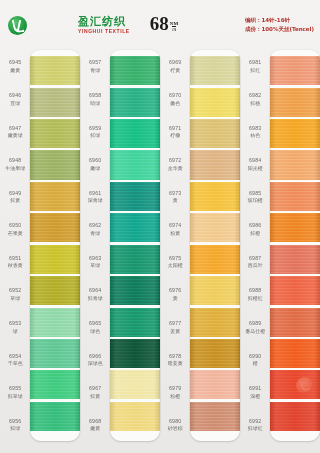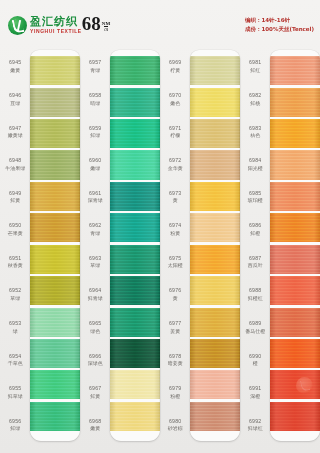--- a/index.html
+++ b/index.html
@@ -27,30 +27,30 @@
   }
   .logo-mark:before{
     content:"";position:absolute;left:5px;top:3px;width:8px;height:12px;
     border-left:2px solid #fff;border-bottom:2px solid #fff;
     border-radius:0 0 0 7px;transform:rotate(-12deg);
   }
   .logo-mark:after{
     content:"";position:absolute;left:10px;top:4px;width:2px;height:11px;
     background:#fff;transform:rotate(12deg);
   }
-  .brand-txt{display:flex;flex-direction:column;line-height:1;}
+  .brand-txt{display:flex;flex-direction:column;line-height:1;margin-left:48px;}
   .brand-cn{
     font-size:11px;font-weight:bold;color:#1d8f3f;letter-spacing:1px;
     font-family:"DejaVu Sans",sans-serif;
   }
   .brand-en{
     font-size:5px;font-weight:bold;color:#c3302c;letter-spacing:.6px;margin-top:2px;
   }
   .title{
-    margin-left:0;display:flex;align-items:baseline;color:#1b1b1b;text-align:center;
+    margin-left:20px;display:flex;align-items:baseline;color:#1b1b1b;text-align:center;
   }
   .t-num{font-size:19px;font-weight:bold;font-family:"Liberation Serif",serif;}
   .t-frac{
     display:inline-flex;flex-direction:column;align-items:center;
     font-size:5px;font-weight:bold;line-height:1.05;margin:0 1px;
     font-family:"Liberation Serif",serif;position:relative;top:-5px;
   }
   .t-frac .den{border-top:1px solid #1b1b1b;padding-top:0px;}
   .t-name{
     font-size:17px;font-weight:bold;margin-left:2px;letter-spacing:0px;

